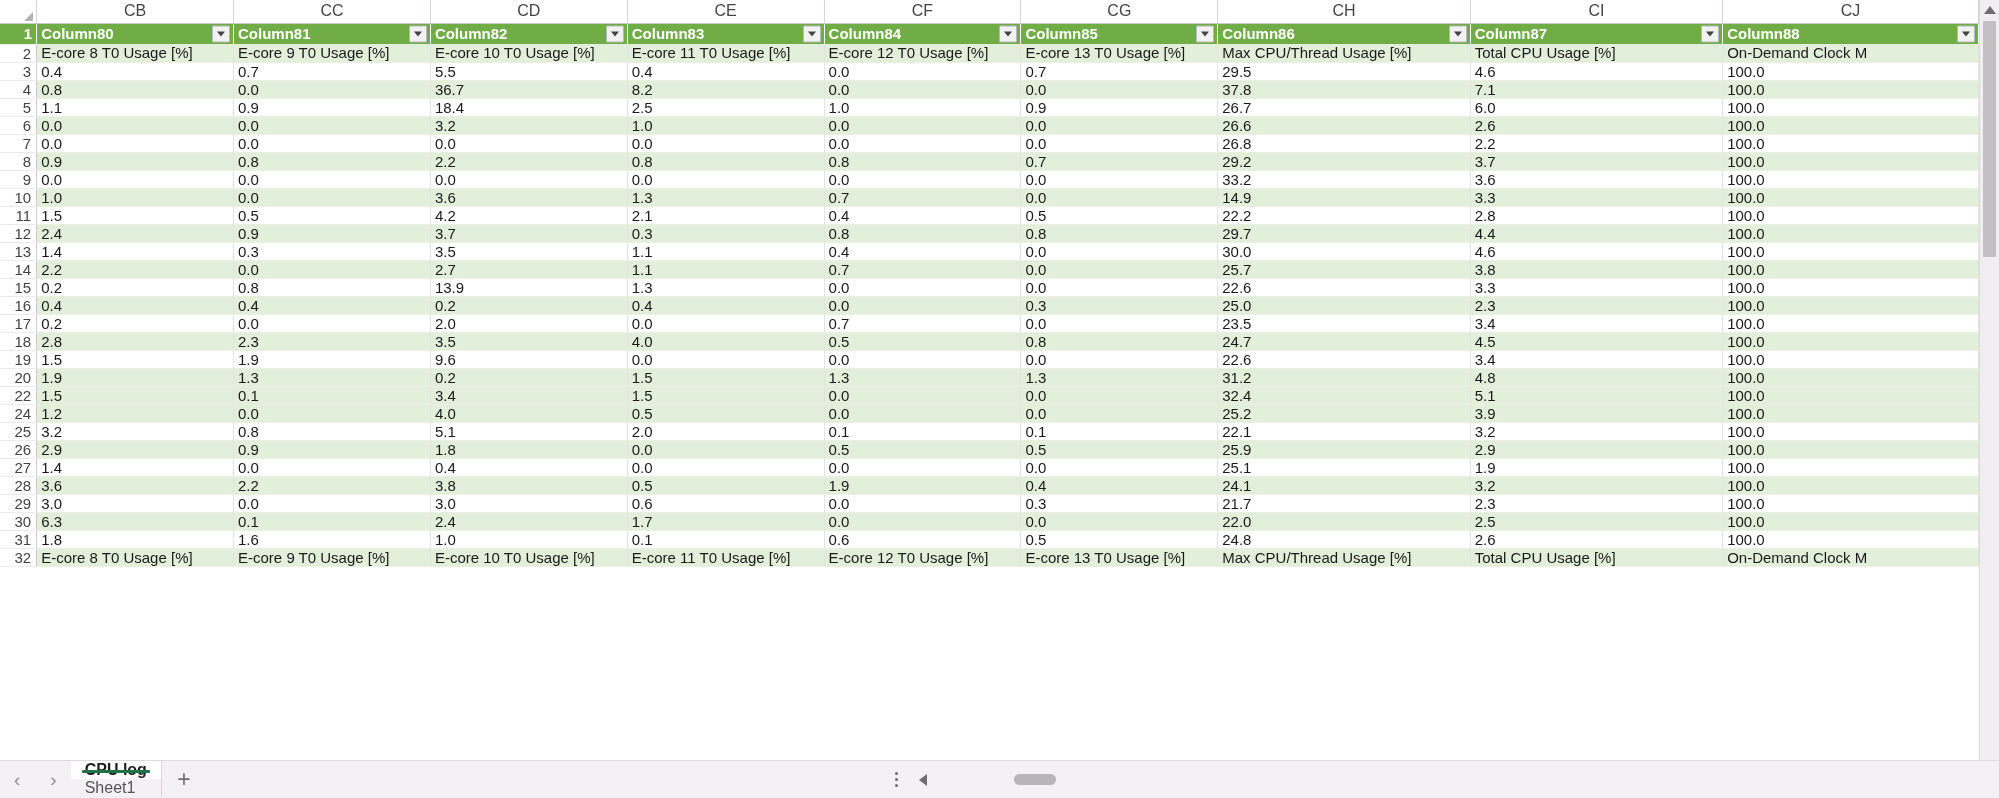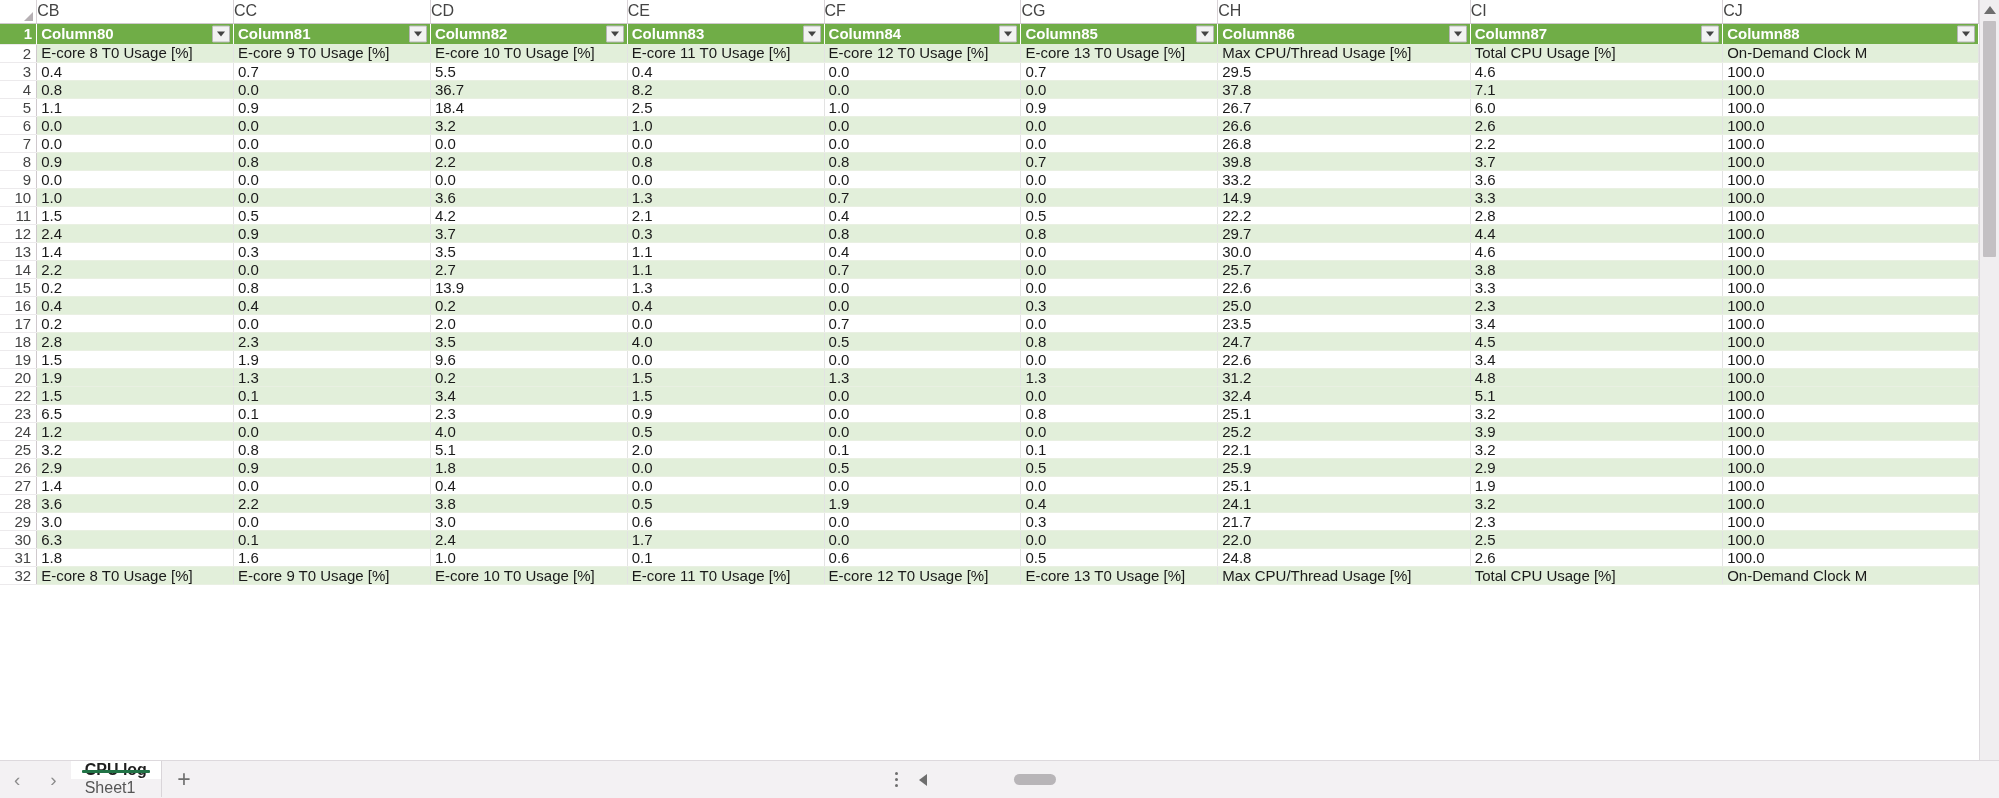--- a/index.html
+++ b/index.html
@@ -15,20 +15,21 @@
   .grid-wrap { position: relative; flex: 1 1 auto; overflow: hidden; background:#fff; }
   table.grid { border-collapse: collapse; table-layout: fixed; width: 1979px; }
 
   
   .colhdr td, .colhdr th {
     height: 23px;
     background: #ffffff;
     color: #444444;
     font-size: 16px;
     font-weight: 400;
+    text-align: center;
     vertical-align: middle;
     border-right: 1px solid #d8d2d6;
     border-bottom: 1px solid #cfc9cd;
     font-family: "Liberation Sans", sans-serif;
     white-space: nowrap;
     overflow: hidden;
   }
   .corner-cell {
     width: 33px;
     background: #ffffff;
@@ -338,21 +339,21 @@
             <td class="cell">100.0</td>
           </tr>
           <tr class="drow band-b">
             <td class="rownum">8</td>
             <td class="cell">0.9</td>
             <td class="cell">0.8</td>
             <td class="cell">2.2</td>
             <td class="cell">0.8</td>
             <td class="cell">0.8</td>
             <td class="cell">0.7</td>
-            <td class="cell">39.8</td>
+            <td class="cell">29.2</td>
             <td class="cell">3.7</td>
             <td class="cell">100.0</td>
           </tr>
           <tr class="drow band-a">
             <td class="rownum">9</td>
             <td class="cell">0.0</td>
             <td class="cell">0.0</td>
             <td class="cell">0.0</td>
             <td class="cell">0.0</td>
             <td class="cell">0.0</td>
@@ -496,32 +497,20 @@
           <tr class="drow band-b">
             <td class="rownum">22</td>
             <td class="cell">1.5</td>
             <td class="cell">0.1</td>
             <td class="cell">3.4</td>
             <td class="cell">1.5</td>
             <td class="cell">0.0</td>
             <td class="cell">0.0</td>
             <td class="cell">32.4</td>
             <td class="cell">5.1</td>
-            <td class="cell">100.0</td>
-          </tr>
-          <tr class="drow band-a">
-            <td class="rownum">23</td>
-            <td class="cell">6.5</td>
-            <td class="cell">0.1</td>
-            <td class="cell">2.3</td>
-            <td class="cell">0.9</td>
-            <td class="cell">0.0</td>
-            <td class="cell">0.8</td>
-            <td class="cell">25.1</td>
-            <td class="cell">3.2</td>
             <td class="cell">100.0</td>
           </tr>
           <tr class="drow band-b">
             <td class="rownum">24</td>
             <td class="cell">1.2</td>
             <td class="cell">0.0</td>
             <td class="cell">4.0</td>
             <td class="cell">0.5</td>
             <td class="cell">0.0</td>
             <td class="cell">0.0</td>

